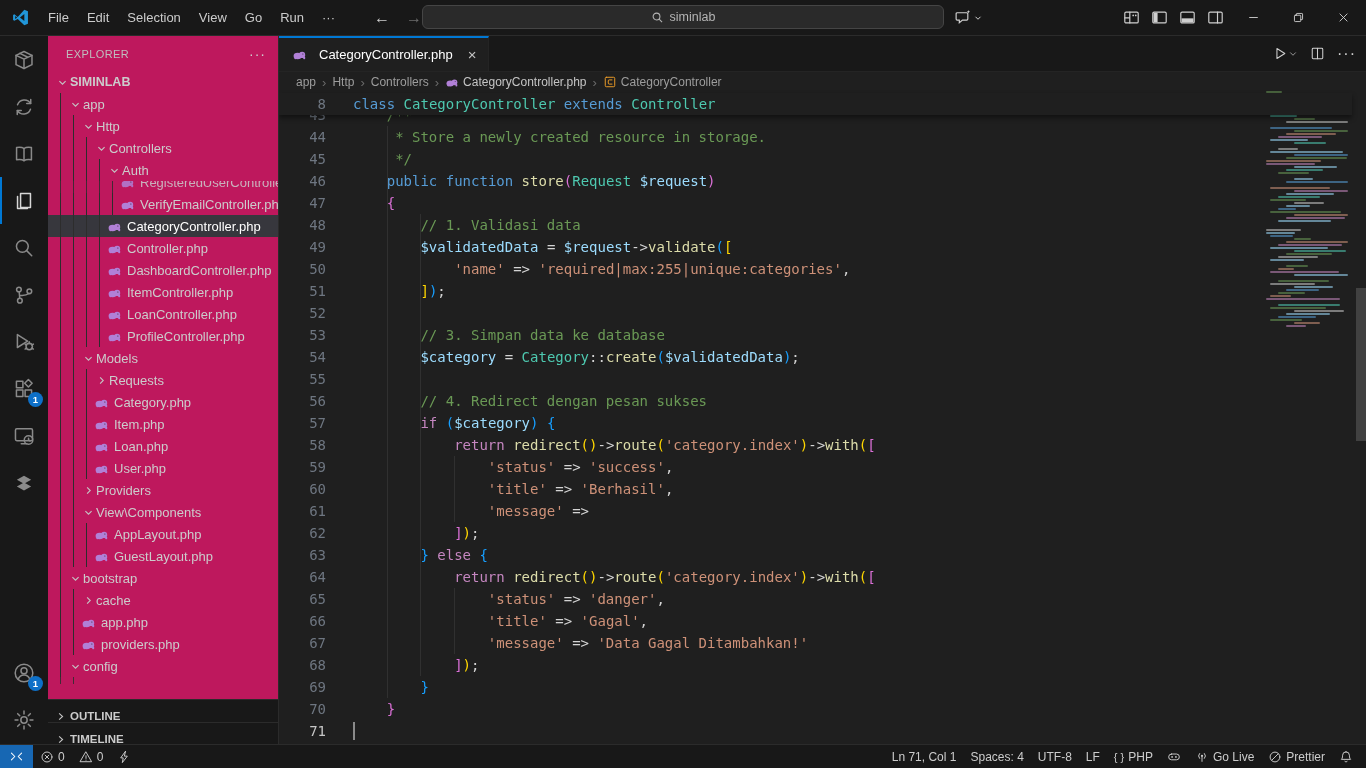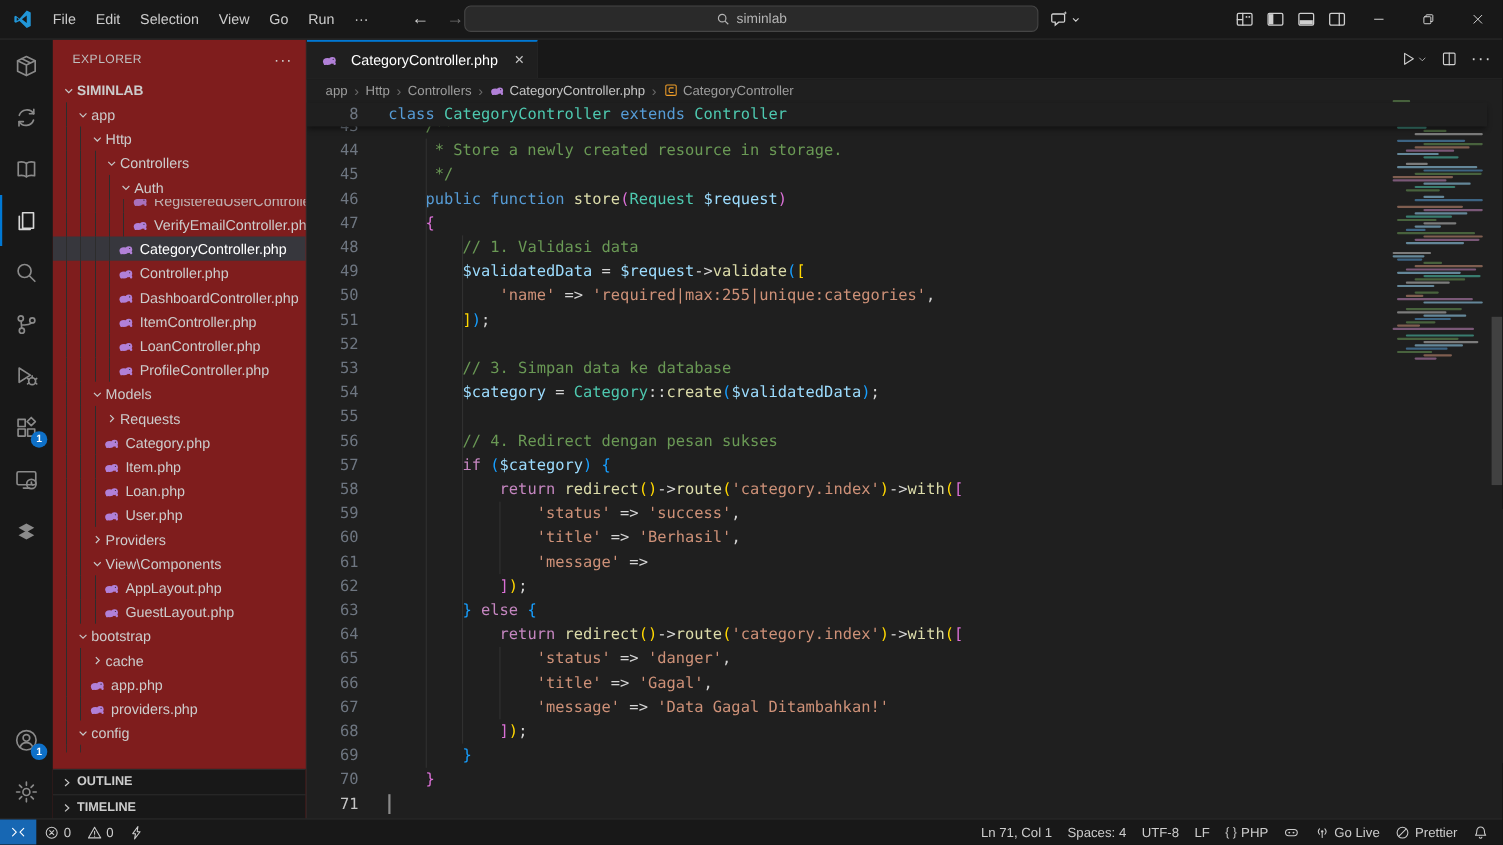--- a/index.html
+++ b/index.html
@@ -27,40 +27,40 @@
   .main{position:absolute;top:36px;left:0;right:0;height:709px;display:flex}
 
   .activitybar{width:48px;flex:none;background:#181818;display:flex;flex-direction:column;align-items:center}
   .ab-icon{width:48px;height:47px;display:flex;align-items:center;justify-content:center;color:#8a8a8a;position:relative}
   .ab-icon svg{width:22px;height:22px}
   .ab-icon.active{color:#d7d7d7;box-shadow:inset 2px 0 0 #0078d4}
   .ab-bottom{margin-top:auto;display:flex;flex-direction:column;align-items:center;padding-bottom:2px}
   .badge{position:absolute;right:5px;bottom:5px;min-width:15px;height:15px;border-radius:8px;background:#0e70c8;
          color:#fff;font-size:9.5px;display:flex;align-items:center;justify-content:center;font-weight:700}
 
-  .sidebar{width:230px;flex:none;background:#7f1d1d;border-right:1px solid #2b2b2b;position:relative;overflow:hidden}
+  .sidebar{width:230px;flex:none;background:#be185d;border-right:1px solid #2b2b2b;position:relative;overflow:hidden}
   .sb-header{height:35px;display:flex;align-items:center;padding:0 12px 0 18px;font-size:11px;
              letter-spacing:.4px;color:#bfbfbf}
   .sb-header .ttl{flex:1}
   .sb-header .more{color:#cfcfcf;font-size:14px;letter-spacing:1px}
   .tree{position:absolute;top:35px;left:0;right:0;bottom:45px;overflow:hidden;font-size:13px}
   .trow{height:22px;display:flex;align-items:center;color:#cccccc;white-space:nowrap;cursor:default}
   .trow.sel{background:#37373d;color:#ffffff}
   .trow.root{font-weight:700;font-size:12.5px}
   .indent{height:100%;flex:none;background:repeating-linear-gradient(to right,transparent 0 12px,#2d2d2d 12px 13px)}
   .chev{width:16px;flex:none;display:flex;justify-content:center;color:#c5c5c5}
   .chev svg{width:11px;height:11px}
   .ficon{width:17px;flex:none;margin-right:4px;display:flex;justify-content:center}
   .ficon svg{width:15px;height:15px}
   .clipwrap-b{height:12px;overflow:hidden}
   .clipwrap-b .trow{transform:translateY(-10px);opacity:.85}
   .clipwrap-t{height:7px;overflow:hidden}
   .clipwrap-t .trow{transform:translateY(-2px);opacity:.85}
   .sb-sections{position:absolute;bottom:0;left:0;right:0;background:#181818}
-  .section{height:22px;border-top:1px solid #2b2b2b;display:flex;align-items:center;gap:2px;
+  .section{height:22px;border-top:1px solid #2b2b2b;display:flex;align-items:flex-end;gap:2px;
            font-weight:700;font-size:11.5px;color:#cccccc;padding-left:4px}
   .section .chev svg{width:11px;height:11px}
 
   
   .editor{flex:1;position:relative;background:#1f1f1f;overflow:hidden}
   .tabbar{position:absolute;top:0;left:0;right:0;height:35px;background:#181818;border-bottom:1px solid #242424}
   .tab{position:absolute;left:0;top:0;height:33px;background:#1f1f1f;display:flex;align-items:center;
        padding:0 12px;font-size:13px;color:#ffffff;border-top:2px solid #0078d4;border-right:1px solid #242424;gap:7px}
   .tab .close{color:#c5c5c5;font-size:15px;margin-left:8px}
   .ed-actions{position:absolute;right:10px;top:0;height:35px;display:flex;align-items:center;gap:12px;color:#cfcfcf;z-index:2}

